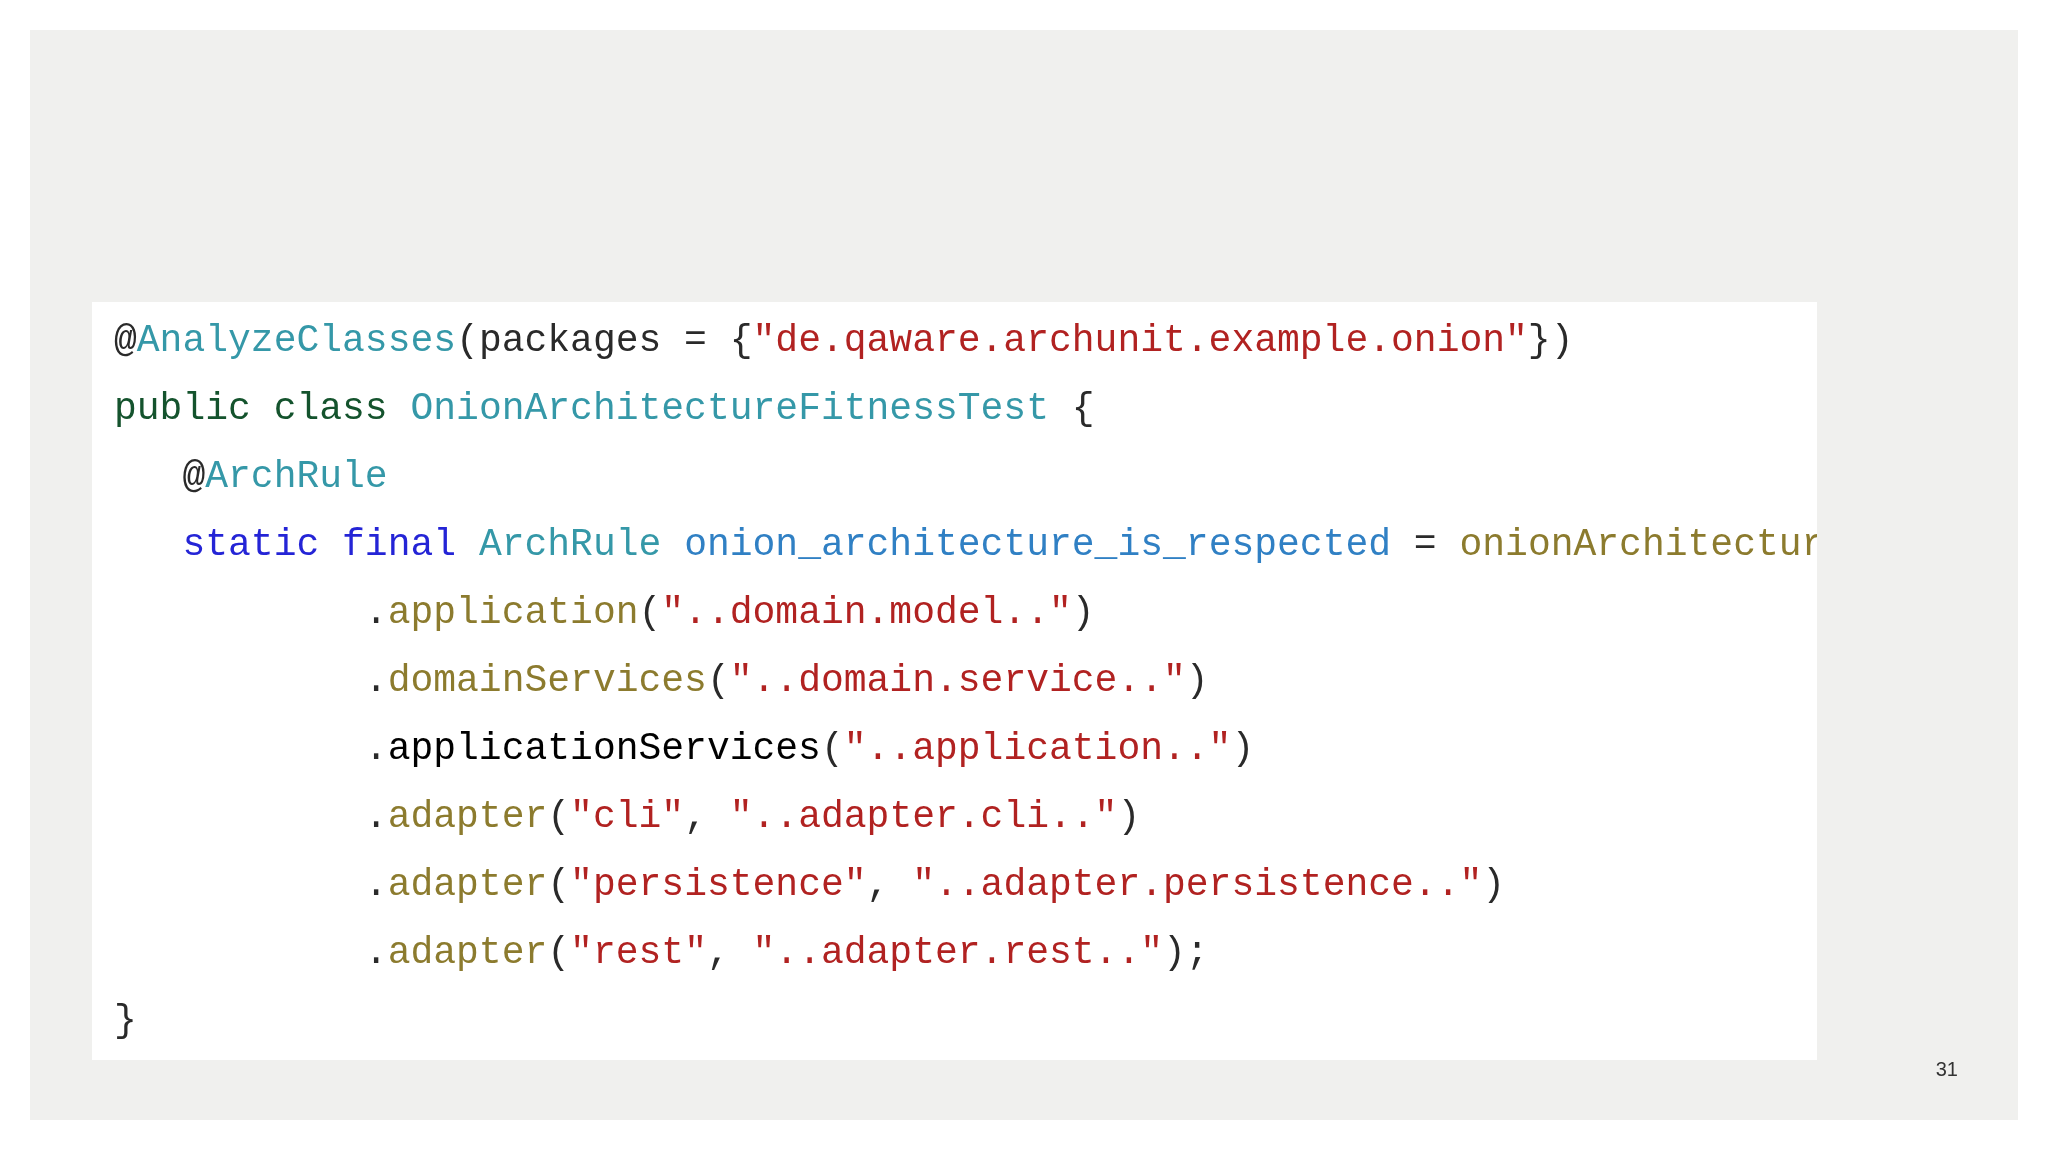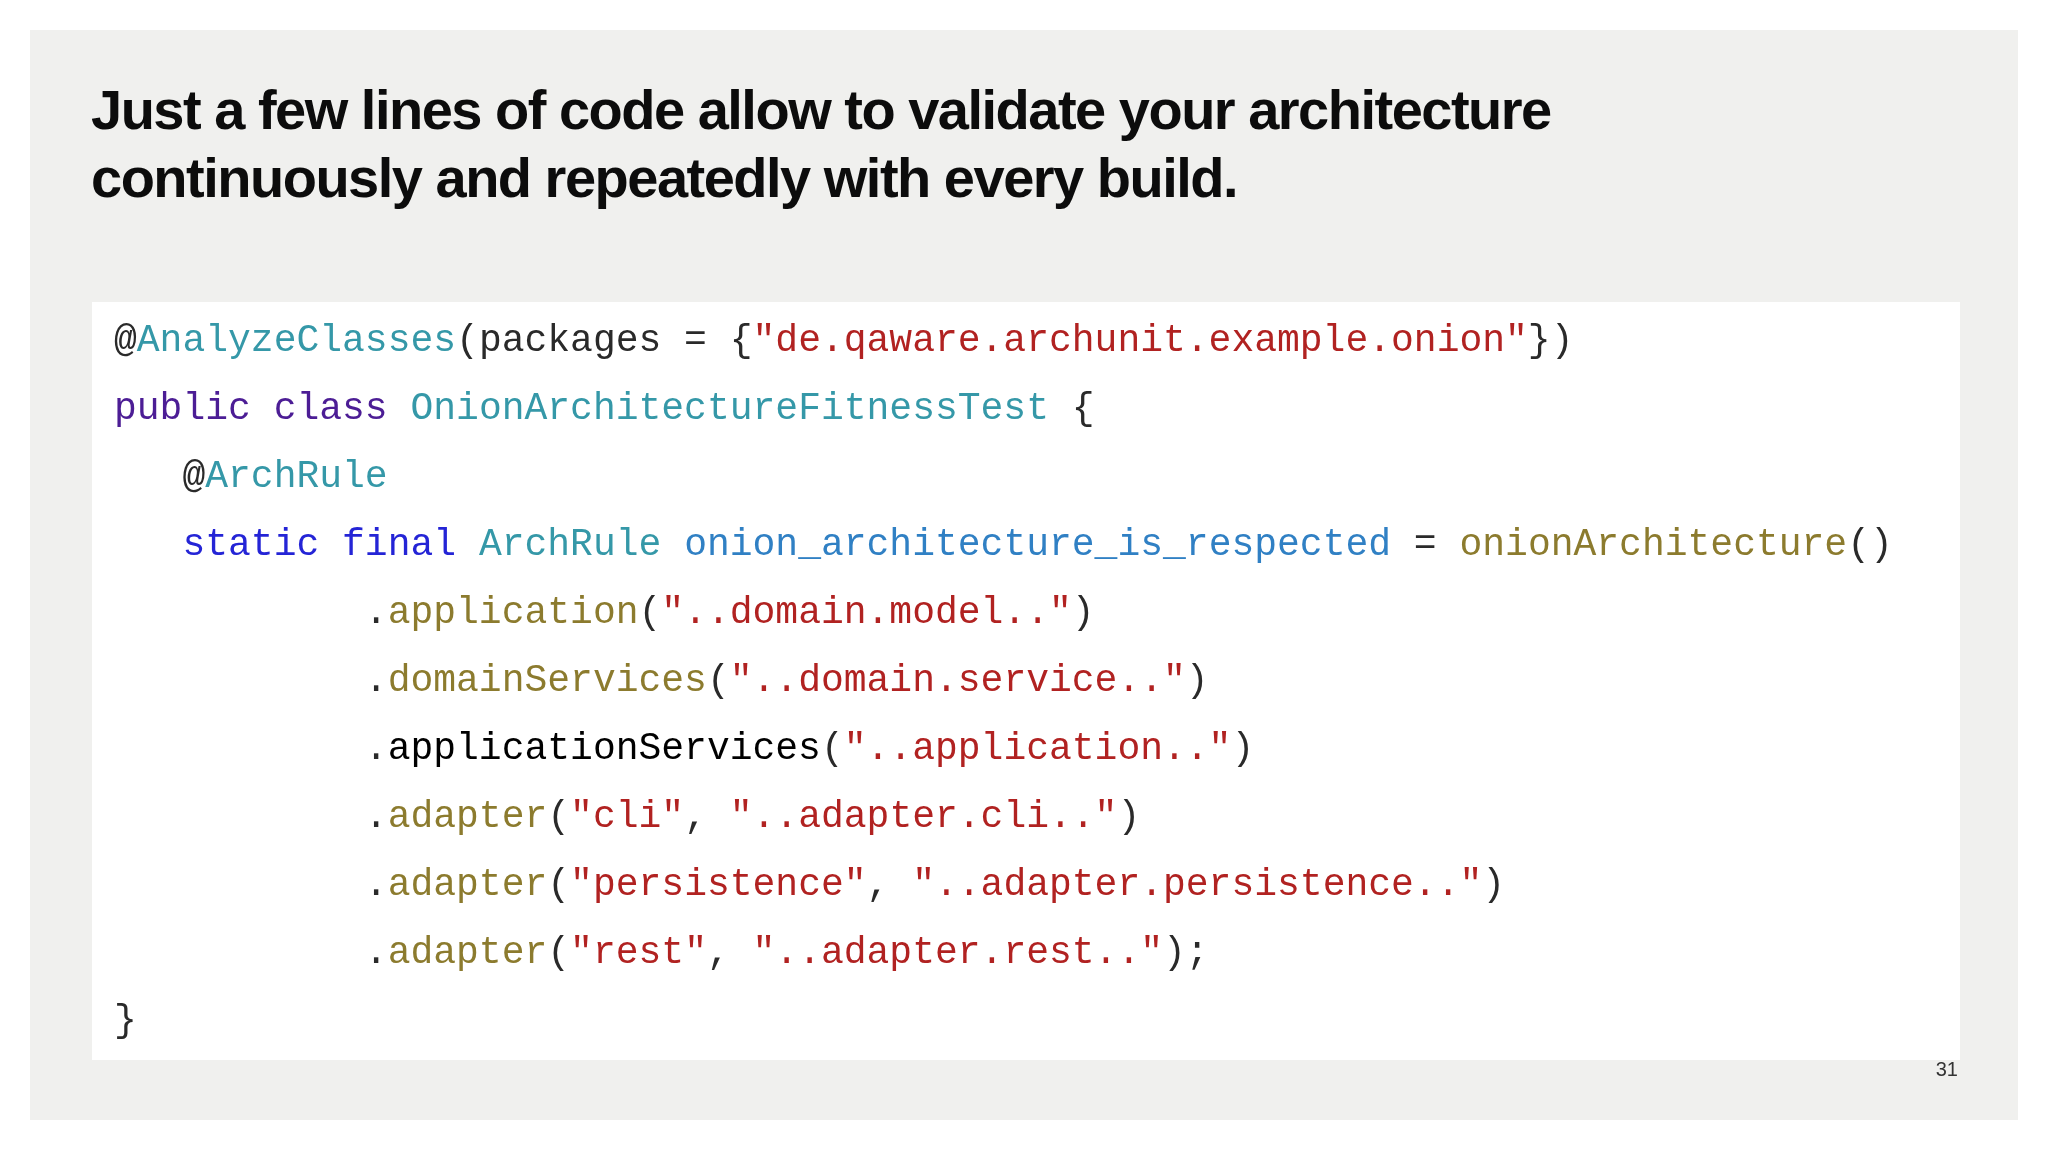--- a/index.html
+++ b/index.html
@@ -27,47 +27,43 @@
   .logo-box{
     display:inline-block; width:93px; height:95px; border-radius:18px;
     background:linear-gradient(135deg,#53731a 0%,#7d9c20 55%,#a9c433 100%);
   }
   .logo-box svg{display:block; width:93px; height:95px;}
   .logo-text{
     margin-top:20px; font-size:24px; font-weight:bold; letter-spacing:0.5px;
     color:#111111; white-space:nowrap;
   }
   .codebox{
-    position:absolute; left:62px; top:272px; width:1868px; height:758px;
+    position:absolute; left:62px; top:272px; width:1725px; height:758px;
     background:var(--code-bg); padding:5px 0 0 22px; overflow:hidden;
   }
   .code-line{
     font-family:"Liberation Mono", monospace;
     font-size:38px; line-height:68px; white-space:pre;
   }
   .pagenum{
     position:absolute; right:60px; top:1028px;
     font-size:20px; color:var(--pagenum-color);
   }
 </style>
 </head>
 <body>
 
 <div class="page">
   <div class="slide">
 
-    <h1 class="title">
-      <span class="tline">Just a few lines of code allow to validate your architecture</span>
-      <span class="tline">continuously and repeatedly with every build.</span>
-    </h1>
 
 
     <div class="codebox">
         <div class="code-line"><span style="color: rgb(42, 42, 42);">@</span><span style="color: rgb(53, 152, 168);">AnalyzeClasses</span><span style="color: rgb(42, 42, 42);">(packages = {</span><span style="color: rgb(177, 34, 33);">"de.qaware.archunit.example.onion"</span><span style="color: rgb(42, 42, 42);">})</span></div>
-        <div class="code-line"><span style="color: #4c1d95;">public class</span><span style="color: rgb(42, 42, 42);"> </span><span style="color: rgb(53, 152, 168);">OnionArchitectureFitnessTest</span><span style="color: rgb(42, 42, 42);"> {</span></div>
+        <div class="code-line"><span style="color: #14532d;">public class</span><span style="color: rgb(42, 42, 42);"> </span><span style="color: rgb(53, 152, 168);">OnionArchitectureFitnessTest</span><span style="color: rgb(42, 42, 42);"> {</span></div>
         <div class="code-line"><span style="color: rgb(42, 42, 42);">   @</span><span style="color: rgb(53, 152, 168);">ArchRule</span></div>
         <div class="code-line"><span style="color: rgb(42, 42, 42);">   </span><span style="color: rgb(36, 36, 214);">static final</span><span style="color: rgb(42, 42, 42);"> </span><span style="color: rgb(53, 152, 168);">ArchRule</span><span style="color: rgb(42, 42, 42);"> </span><span style="color: rgb(48, 128, 196);">onion_architecture_is_respected</span><span style="color: rgb(42, 42, 42);"> = </span><span style="color: rgb(140, 123, 46);">onionArchitecture</span><span style="color: rgb(42, 42, 42);">()</span></div>
         <div class="code-line"><span style="color: rgb(42, 42, 42);">           .</span><span style="color: rgb(140, 123, 46);">application</span><span style="color: rgb(42, 42, 42);">(</span><span style="color: rgb(177, 34, 33);">"..domain.model.."</span><span style="color: rgb(42, 42, 42);">)</span></div>
         <div class="code-line"><span style="color: rgb(42, 42, 42);">           .</span><span style="color: rgb(140, 123, 46);">domainServices</span><span style="color: rgb(42, 42, 42);">(</span><span style="color: rgb(177, 34, 33);">"..domain.service.."</span><span style="color: rgb(42, 42, 42);">)</span></div>
         <div class="code-line"><span style="color: rgb(42, 42, 42);">           .</span><span style="color: #000000;">applicationServices</span><span style="color: rgb(42, 42, 42);">(</span><span style="color: rgb(177, 34, 33);">"..application.."</span><span style="color: rgb(42, 42, 42);">)</span></div>
         <div class="code-line"><span style="color: rgb(42, 42, 42);">           .</span><span style="color: rgb(140, 123, 46);">adapter</span><span style="color: rgb(42, 42, 42);">(</span><span style="color: rgb(177, 34, 33);">"cli"</span><span style="color: rgb(42, 42, 42);">, </span><span style="color: rgb(177, 34, 33);">"..adapter.cli.."</span><span style="color: rgb(42, 42, 42);">)</span></div>
         <div class="code-line"><span style="color: rgb(42, 42, 42);">           .</span><span style="color: rgb(140, 123, 46);">adapter</span><span style="color: rgb(42, 42, 42);">(</span><span style="color: rgb(177, 34, 33);">"persistence"</span><span style="color: rgb(42, 42, 42);">, </span><span style="color: rgb(177, 34, 33);">"..adapter.persistence.."</span><span style="color: rgb(42, 42, 42);">)</span></div>
         <div class="code-line"><span style="color: rgb(42, 42, 42);">           .</span><span style="color: rgb(140, 123, 46);">adapter</span><span style="color: rgb(42, 42, 42);">(</span><span style="color: rgb(177, 34, 33);">"rest"</span><span style="color: rgb(42, 42, 42);">, </span><span style="color: rgb(177, 34, 33);">"..adapter.rest.."</span><span style="color: rgb(42, 42, 42);">);</span></div>
         <div class="code-line"><span style="color: rgb(42, 42, 42);">}</span></div>
       </div>

